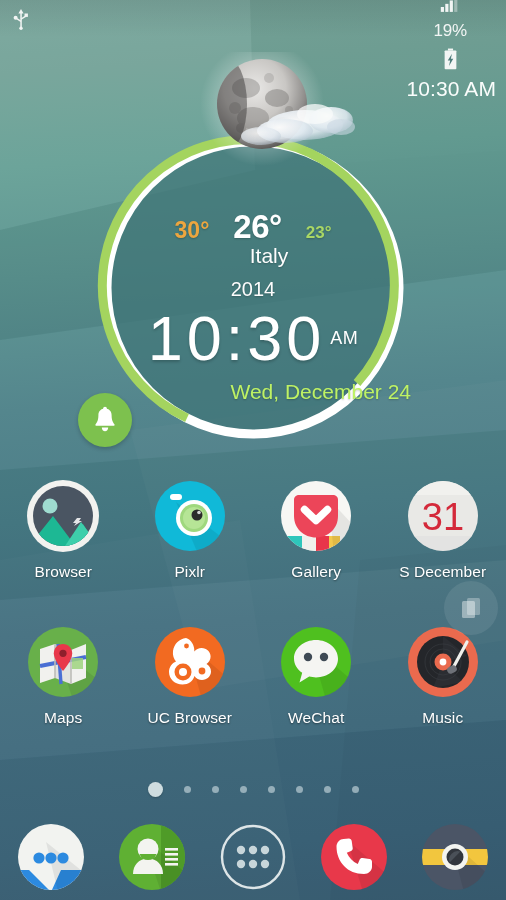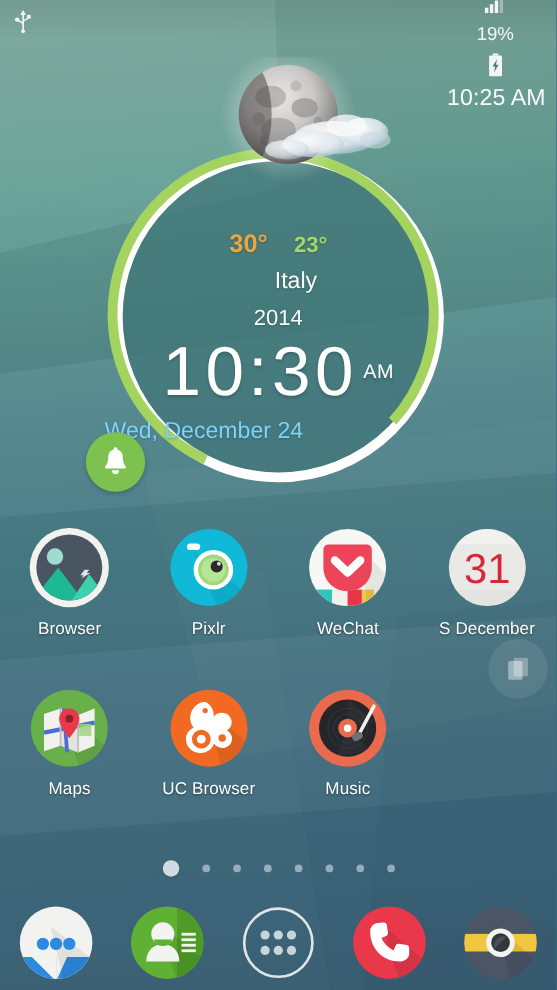--- a/index.html
+++ b/index.html
@@ -46,40 +46,40 @@
   .ring-wrap { position:absolute; inset:0; }
   .moon { position:absolute; left:94px; top:-78px; width:180px; height:118px; z-index:12; }
 
   .w-temps {
     position:absolute; left:0; top:78px; width:100%;
     display:flex; align-items:baseline; justify-content:center; gap:24px;
     text-shadow:0 1px 2px rgba(0,0,0,0.22);
   }
   .t-hi { font-size:23px; color:#eda63f; font-weight:bold; }
   .t-cur { font-size:33px; color:#ffffff; font-weight:bold; letter-spacing:-0.5px; }
-  .t-lo { font-size:20px; color:#a9d765; font-weight:bold; }
+  .t-lo { font-size:17px; color:#a9d765; font-weight:bold; }
 
   .w-loc {
     position:absolute; left:16px; top:114px; width:100%; text-align:center;
     font-size:21px; color:#fdfdfd; text-shadow:0 1px 2px rgba(0,0,0,0.22);
   }
   .w-year {
     position:absolute; left:0; top:148px; width:100%; text-align:center;
     font-size:20px; color:#fcfcfc; text-shadow:0 1px 2px rgba(0,0,0,0.22);
   }
   .w-time {
     position:absolute; left:0; top:177px; width:100%;
     display:flex; align-items:center; justify-content:center;
     text-shadow:0 2px 3px rgba(0,0,0,0.2);
   }
   .w-hm { font-size:63px; color:#ffffff; letter-spacing:4px; line-height:1; font-weight:300; }
   .w-ampm { font-size:18px; color:#ffffff; margin-left:5px; letter-spacing:0.5px; }
   .w-date {
-    position:absolute; left:0; top:250px; width:100%; text-align:left;
-    font-size:21px; color:#7dd3fc; text-shadow:0 1px 2px rgba(0,0,0,0.22);
+    position:absolute; left:0; top:250px; width:100%; text-align:right;
+    font-size:21px; color:#bef264; text-shadow:0 1px 2px rgba(0,0,0,0.22);
   }
 
   
   #bell {
     position:absolute; left:78px; top:393px; width:54px; height:54px;
     border-radius:50%; background:#7dc14e; z-index:14;
     display:flex; align-items:center; justify-content:center;
     box-shadow:0 2px 4px rgba(0,0,0,0.2);
   }
 
@@ -169,21 +169,21 @@
       <rect x="6.6" y="12.4" width="3.6" height="9.2" fill="#f2f5f4"></rect>
       <rect x="11.7" y="8.5" width="3.6" height="13.1" fill="#f2f5f4"></rect>
       <rect x="16.8" y="4.2" width="3.6" height="17.4" fill="#f2f5f4" opacity="0.4"></rect>
     </svg>
     <span class="sb-pct">19%</span>
     <svg class="sb-icon" width="15" height="22" viewBox="0 0 16 24">
       <rect x="5.2" y="0.6" width="5.6" height="2.2" fill="#f2f5f4"></rect>
       <rect x="1.6" y="2.6" width="12.8" height="20.6" rx="1" fill="#f2f5f4"></rect>
       <path d="M9.6 6.2 L5.0 13.6 L7.6 13.6 L6.4 19.6 L11.0 11.8 L8.4 11.8 Z" fill="#4e7d7b"></path>
     </svg>
-    <span class="sb-clock">10:25 AM</span>
+    <span class="sb-clock">10:30 AM</span>
   </div>
 </div>
 
 <div id="widget">
   <svg class="ring-wrap" width="316" height="316" viewBox="0 0 316 316">
     <circle cx="158" cy="158" r="148" fill="rgba(62,116,118,0.70)"></circle>
 
     <circle cx="158" cy="158" r="146" fill="none" stroke="#ffffff" stroke-width="9"></circle>
 
     <path d="M 92 288 A 146 146 0 1 1 262 253" fill="none" stroke="#a4d45f" stroke-width="9" stroke-linecap="butt"></path>
@@ -231,20 +231,21 @@
       <ellipse cx="142" cy="68" rx="22" ry="13" fill="url(#cloudG)"></ellipse>
       <ellipse cx="96" cy="79" rx="28" ry="12" fill="url(#cloudG)"></ellipse>
       <ellipse cx="72" cy="84" rx="20" ry="9" fill="url(#cloudG)" opacity="0.8"></ellipse>
       <ellipse cx="126" cy="62" rx="18" ry="10" fill="#ffffff" opacity="0.75"></ellipse>
       <ellipse cx="152" cy="75" rx="14" ry="8" fill="#cfdbe6" opacity="0.6"></ellipse>
     </g>
   </svg>
 
   <div class="w-temps">
     <span class="t-hi">30°</span>
+    <span class="t-cur">26°</span>
     <span class="t-lo">23°</span>
   </div>
   <div class="w-loc">Italy</div>
   <div class="w-year">2014</div>
   <div class="w-time">
     <span class="w-hm">10:30</span>
     <span class="w-ampm">AM</span>
   </div>
   <div class="w-date">Wed, December 24</div>
 </div>
@@ -312,21 +313,21 @@
             <rect x="8" y="58" width="16" height="16" fill="#2ec6bb"></rect>
             <rect x="24" y="58" width="14" height="16" fill="#f0f0ec"></rect>
             <rect x="38" y="58" width="13" height="16" fill="#e8354a"></rect>
             <rect x="51" y="58" width="11" height="16" fill="#f2c84b"></rect>
             <polygon points="50,20 76,48 76,76 56,76" fill="#000000" opacity="0.07"></polygon>
           </g>
           <path d="M16 22 C16 18.6 18.2 17 21.2 17 L54.8 17 C57.8 17 60 18.6 60 22 L60 38 C60 50.5 50.2 59.5 38 59.5 C25.8 59.5 16 50.5 16 38 Z" fill="#ec4559"></path>
           <path d="M26.5 31.5 L38 42.5 L49.5 31.5" stroke="#ffffff" stroke-width="7.5" fill="none" stroke-linecap="round" stroke-linejoin="round"></path>
         </svg>
       </div>
-      <div class="app-label">WeChat</div>
+      <div class="app-label">Gallery</div>
     </div>
 
     <div class="cell">
       <div class="icon-box">
         <svg width="76" height="76" viewBox="0 0 76 76">
           <circle cx="38" cy="38" r="35" fill="#e9e9e6"></circle>
           <clipPath id="spClip">
               <circle cx="38" cy="38" r="35"></circle>
             </clipPath>
           <g clip-path="url(#spClip)">
@@ -382,20 +383,37 @@
           <path d="M34 14 C27 15 22 20 21 27 C20.4 31.4 22 35 24 37.5 C20 39 17 43 17 48 C17 55 23 60.5 30.5 60.5 C36.5 60.5 41 57 42.5 52 C44 54.5 47 56 50 56 C55 56 59 52 59 47.5 C59 44 57 41.4 54.5 40 C57 38.4 58.6 35.8 58.6 32.6 C58.6 27.8 54.6 24 49.6 24 C46.6 24 44 25.4 42.4 27.6 C42.6 21 39 15.6 34 14 Z" fill="#ffffff"></path>
           <circle cx="31" cy="48" r="8.5" fill="#f26a21"></circle>
           <circle cx="31" cy="48" r="4" fill="#ffffff"></circle>
           <circle cx="50" cy="47" r="3.4" fill="#f26a21"></circle>
           <circle cx="34.5" cy="22" r="2.4" fill="#f26a21"></circle>
         </svg>
       </div>
       <div class="app-label">UC Browser</div>
     </div>
 
+    <div class="cell">
+      <div class="icon-box">
+        <svg width="76" height="76" viewBox="0 0 76 76">
+          <circle cx="38" cy="38" r="35" fill="#4fc01f"></circle>
+          <clipPath id="wcClip">
+              <circle cx="38" cy="38" r="35"></circle>
+            </clipPath>
+          <g clip-path="url(#wcClip)">
+            <polygon points="32,20 76,58 76,76 48,76" fill="#000000" opacity="0.08"></polygon>
+          </g>
+          <path d="M38 16 C25.8 16 16 24.3 16 34.5 C16 40.3 19.2 45.4 24.2 48.7 L21.5 58.5 L31.2 52.6 C33.4 53.1 35.6 53.4 38 53.4 C50.2 53.4 60 45.1 60 34.7 C60 24.3 50.2 16 38 16 Z" fill="#f5f5f2"></path>
+          <circle cx="30" cy="33" r="4.2" fill="#3f4a55"></circle>
+          <circle cx="46" cy="33" r="4.2" fill="#3f4a55"></circle>
+        </svg>
+      </div>
+      <div class="app-label">WeChat</div>
+    </div>
 
     <div class="cell">
       <div class="icon-box">
         <svg width="76" height="76" viewBox="0 0 76 76">
           <circle cx="38" cy="38" r="35" fill="#ea6a4e"></circle>
           <circle cx="38" cy="38" r="26" fill="#24262a"></circle>
           <clipPath id="msClip">
               <circle cx="38" cy="38" r="26"></circle>
             </clipPath>
           <g clip-path="url(#msClip)" opacity="0.35">

